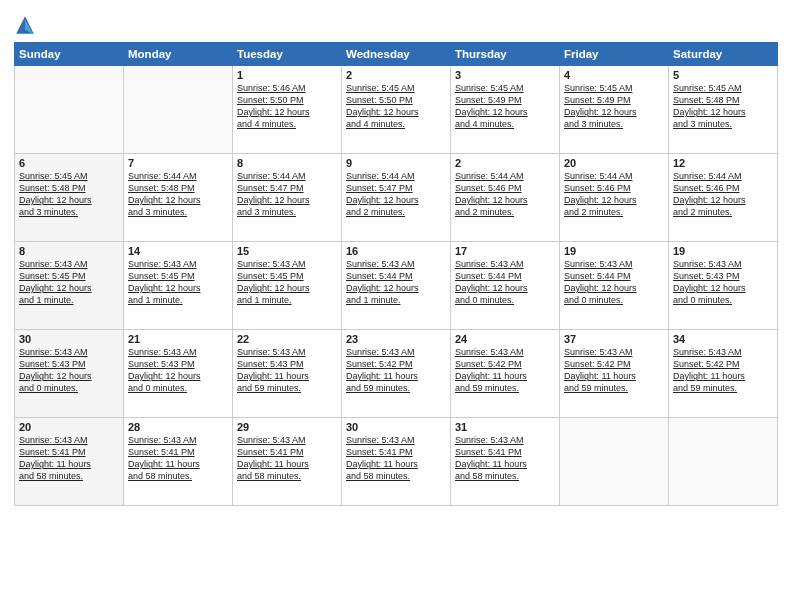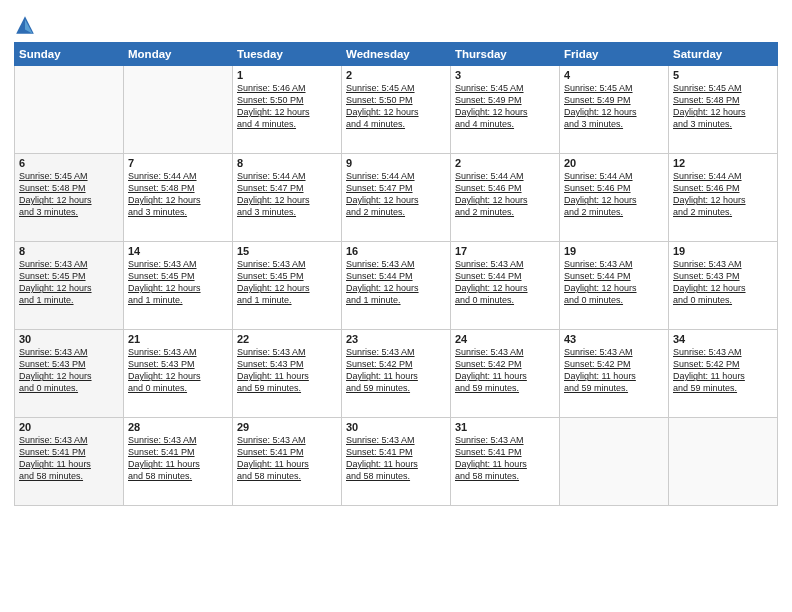--- a/index.html
+++ b/index.html
@@ -237,21 +237,21 @@
           </td>
           <td>
             <span class="day-num">23</span>
             <div class="day-info">Sunrise: 5:43 AM<br>Sunset: 5:42 PM<br>Daylight: 11 hours<br>and 59 minutes.</div>
           </td>
           <td>
             <span class="day-num">24</span>
             <div class="day-info">Sunrise: 5:43 AM<br>Sunset: 5:42 PM<br>Daylight: 11 hours<br>and 59 minutes.</div>
           </td>
           <td>
-            <span class="day-num">43</span>
+            <span class="day-num">37</span>
             <div class="day-info">Sunrise: 5:43 AM<br>Sunset: 5:42 PM<br>Daylight: 11 hours<br>and 59 minutes.</div>
           </td>
           <td>
             <span class="day-num">34</span>
             <div class="day-info">Sunrise: 5:43 AM<br>Sunset: 5:42 PM<br>Daylight: 11 hours<br>and 59 minutes.</div>
           </td>
         </tr>
         <tr class="week-row">
           <td>
             <span class="day-num">20</span>

